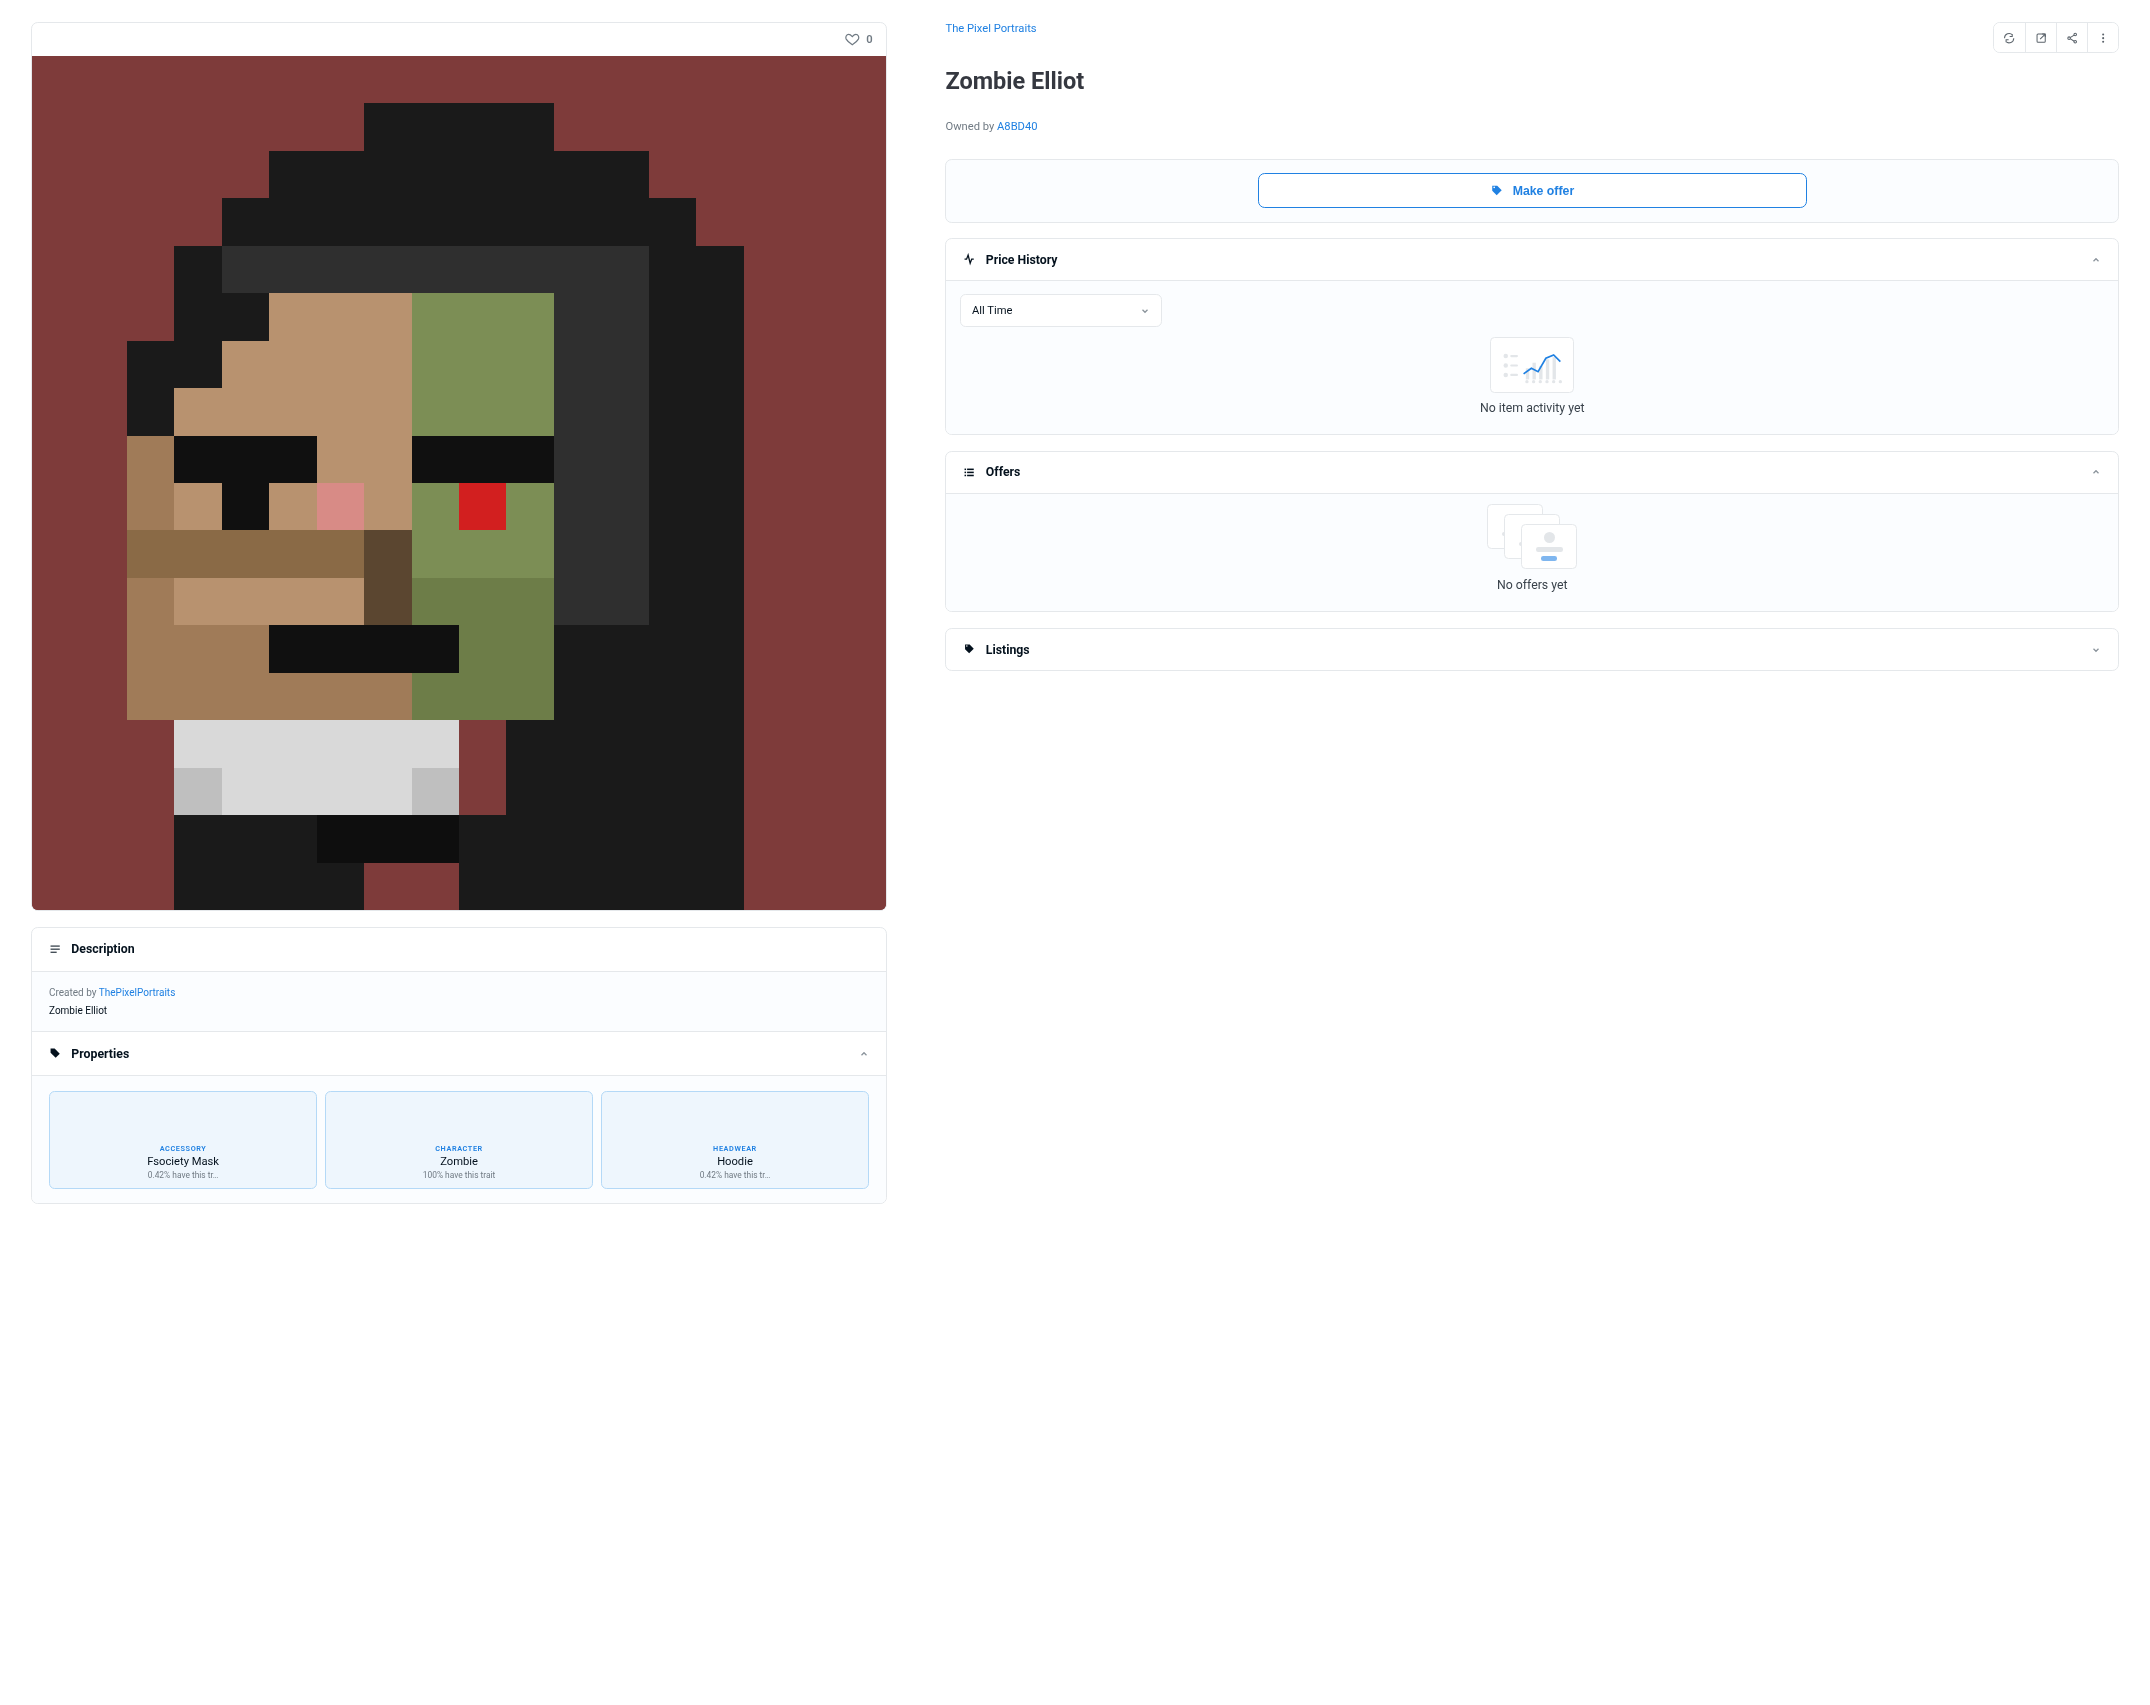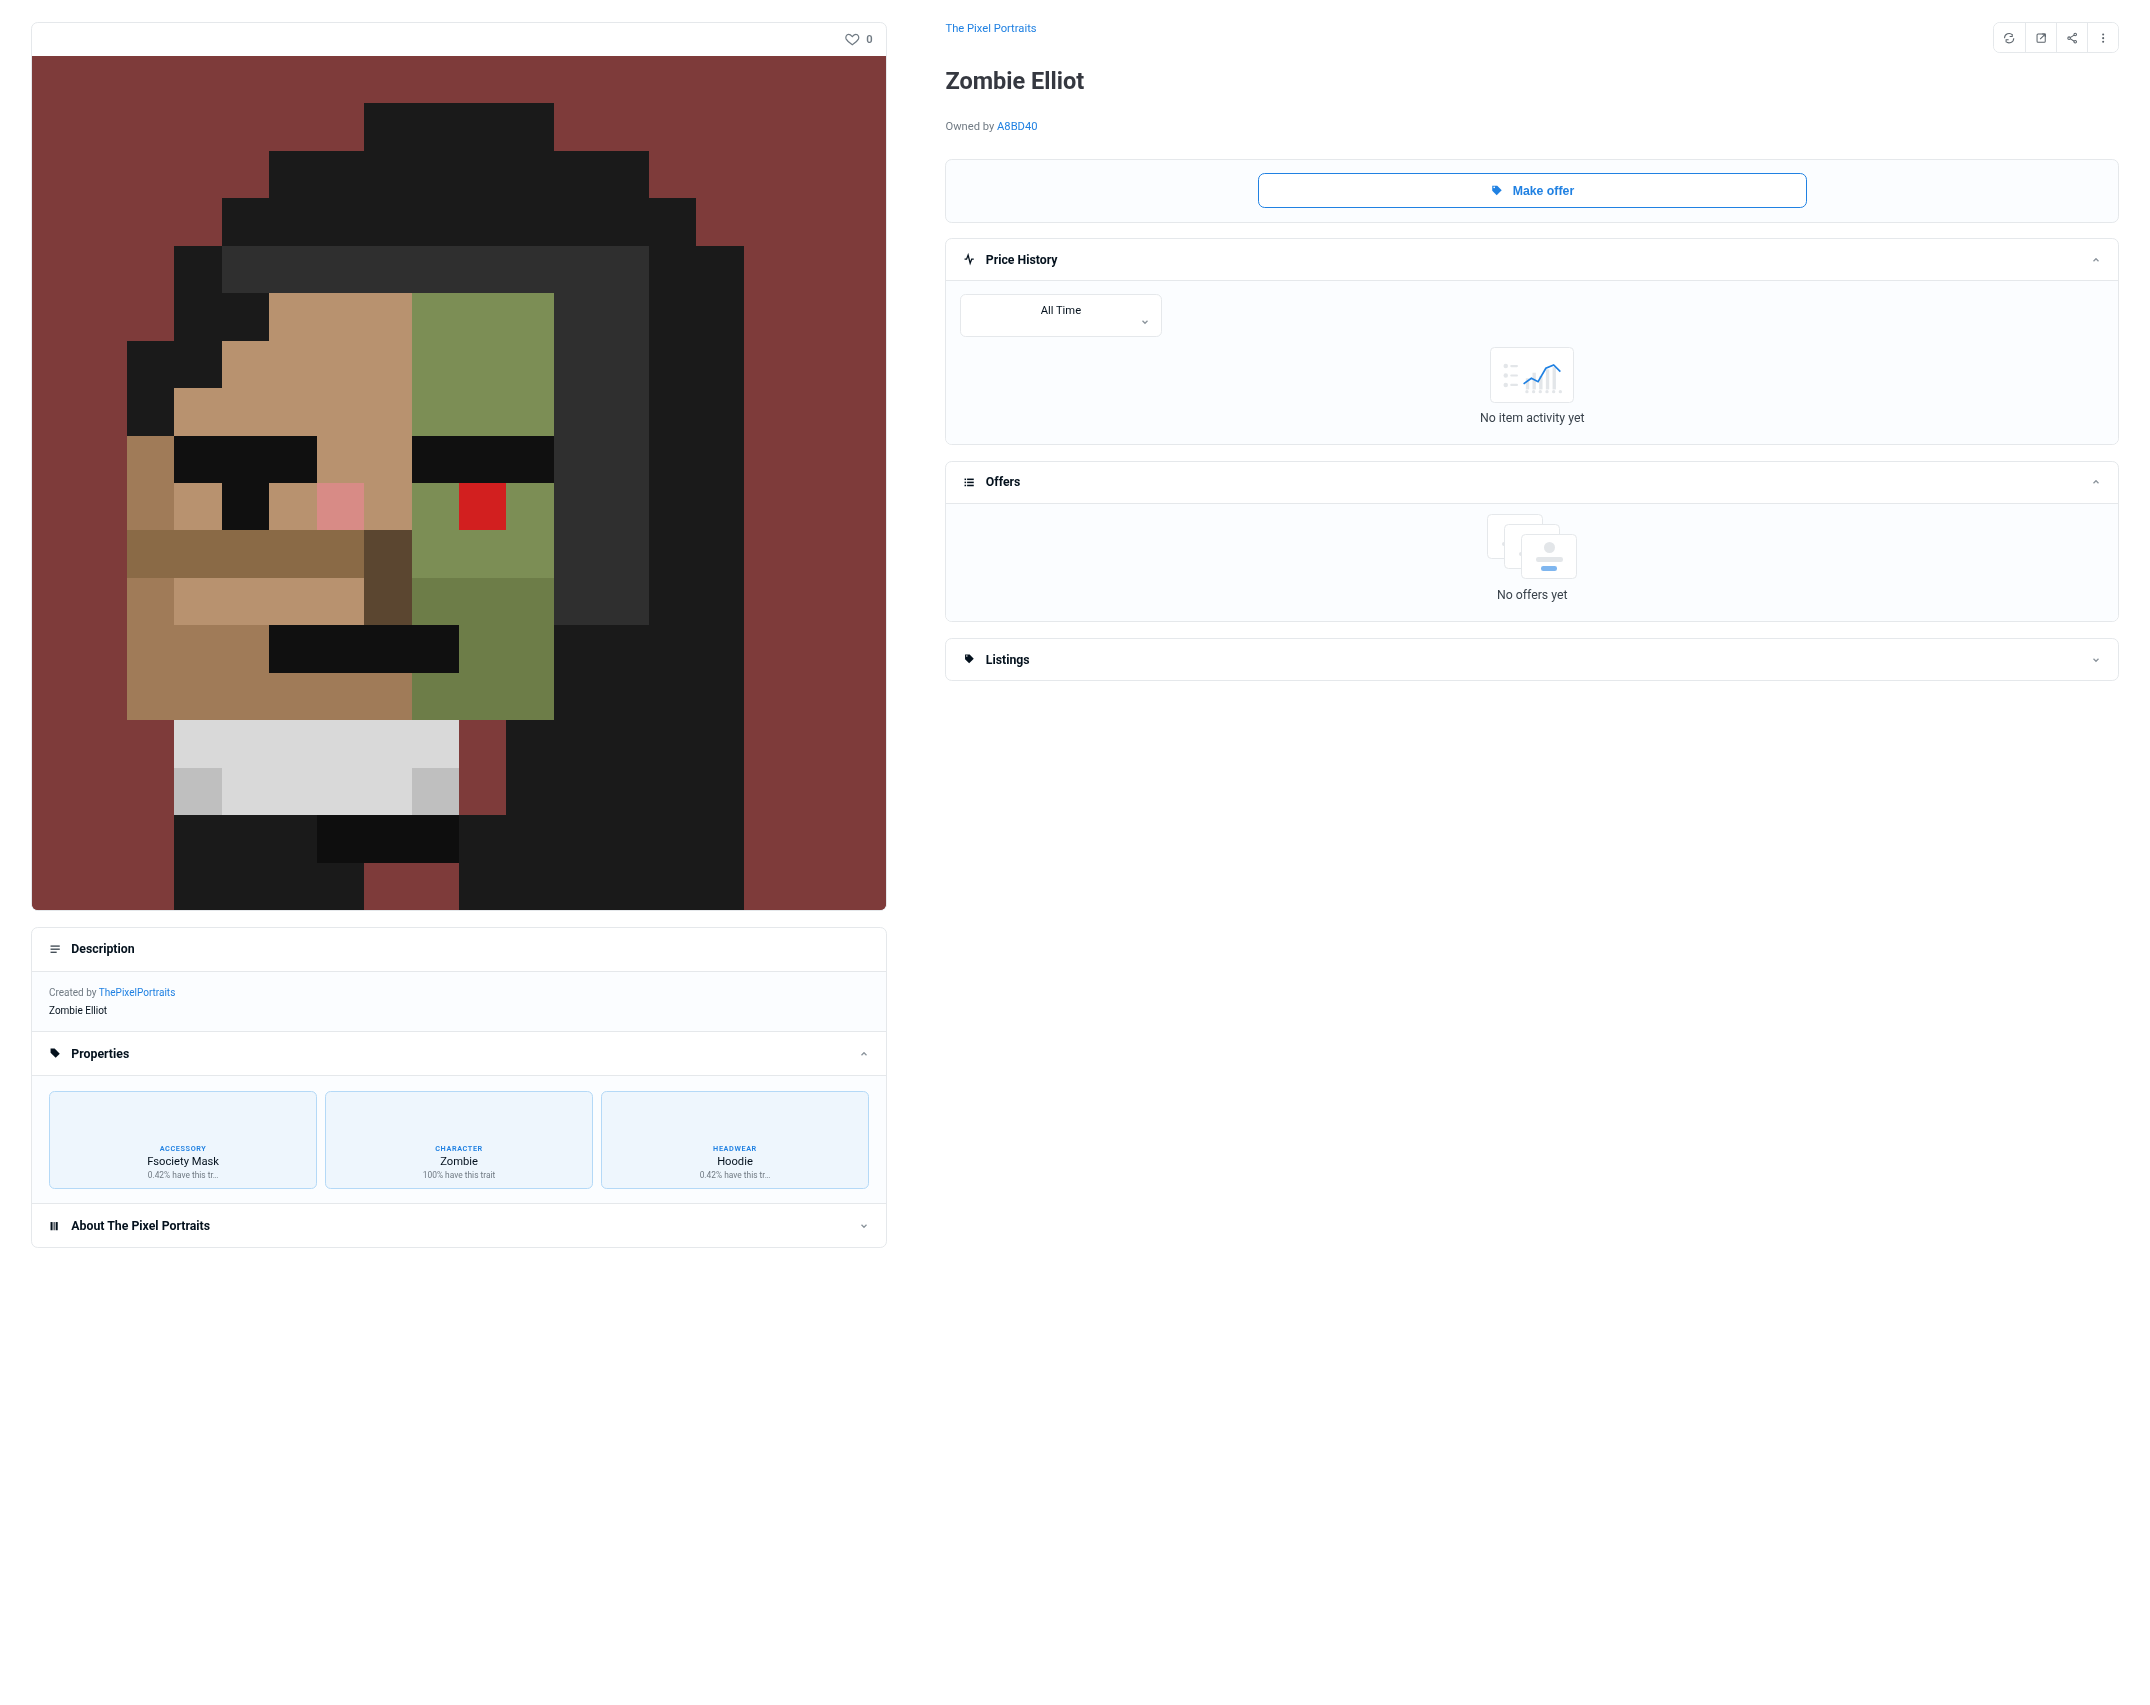--- a/index.html
+++ b/index.html
@@ -100,21 +100,21 @@
   .big-section{border:0.6px solid var(--border);border-radius:var(--radius);overflow:hidden;}
   .big-head{
     display:flex;align-items:center;gap:10px;padding:13.4px 17px;font-weight:700;font-size:12.3px;
     cursor:pointer;
   }
   .big-head .chev{margin-left:auto;color:var(--muted2);}
   .big-body{border-top:0.6px solid var(--border);background:var(--panel-tint);}
 
   .time-select{
     margin:13.4px 0 0 13.4px;width:202px;border:0.6px solid var(--border);border-radius:5.6px;
-    padding:9px 11.2px;display:flex;align-items:center;color:var(--text);font-size:11.2px;cursor:pointer;background:#fff;flex-direction:column;
+    padding:9px 11.2px;display:flex;align-items:center;color:var(--text);font-size:11.2px;cursor:pointer;background:#fff;
   }
   .time-select .chev{margin-left:auto;color:var(--muted2);}
 
   .empty-state{
     display:flex;flex-direction:column;align-items:center;padding:10px 0 19px 0;
   }
   .empty-caption{color:#39424b;font-size:12.3px;margin-top:7.8px;}
 
   .placeholder-box{
     width:84px;height:56px;border:0.6px solid var(--border);border-radius:4.5px;
@@ -264,35 +264,20 @@
               <div class="p-rar">100% have this trait</div>
             </div>
             <div class="prop">
               <div class="p-type">HEADWEAR</div>
               <div class="p-val">Hoodie</div>
               <div class="p-rar">0.42% have this tr…</div>
             </div>
           </div>
       </div>
 
-      <div class="section-head">
-        <span class="icon-slot">
-          <svg width="12.3" height="12.3" viewBox="0 0 24 24" fill="#04111d">
-              <rect x="3" y="4" width="4" height="16"></rect>
-              <rect x="9" y="4" width="2" height="16"></rect>
-              <rect x="13" y="4" width="4" height="16"></rect>
-            </svg>
-        </span>
-        <span>About The Pixel Portraits</span>
-        <span class="chev icon-slot">
-          <svg width="10" height="10" viewBox="0 0 24 24" fill="none" stroke="currentColor" stroke-width="3">
-              <path d="M6 9l6 6 6-6"></path>
-            </svg>
-        </span>
-      </div>
     </div>
 
   </div>
 
   <div class="right-col">
 
     <div class="top-row">
       <a href="#" class="collection-link">The Pixel Portraits</a>
       <div class="action-bar">
         <div class="action-btn">

